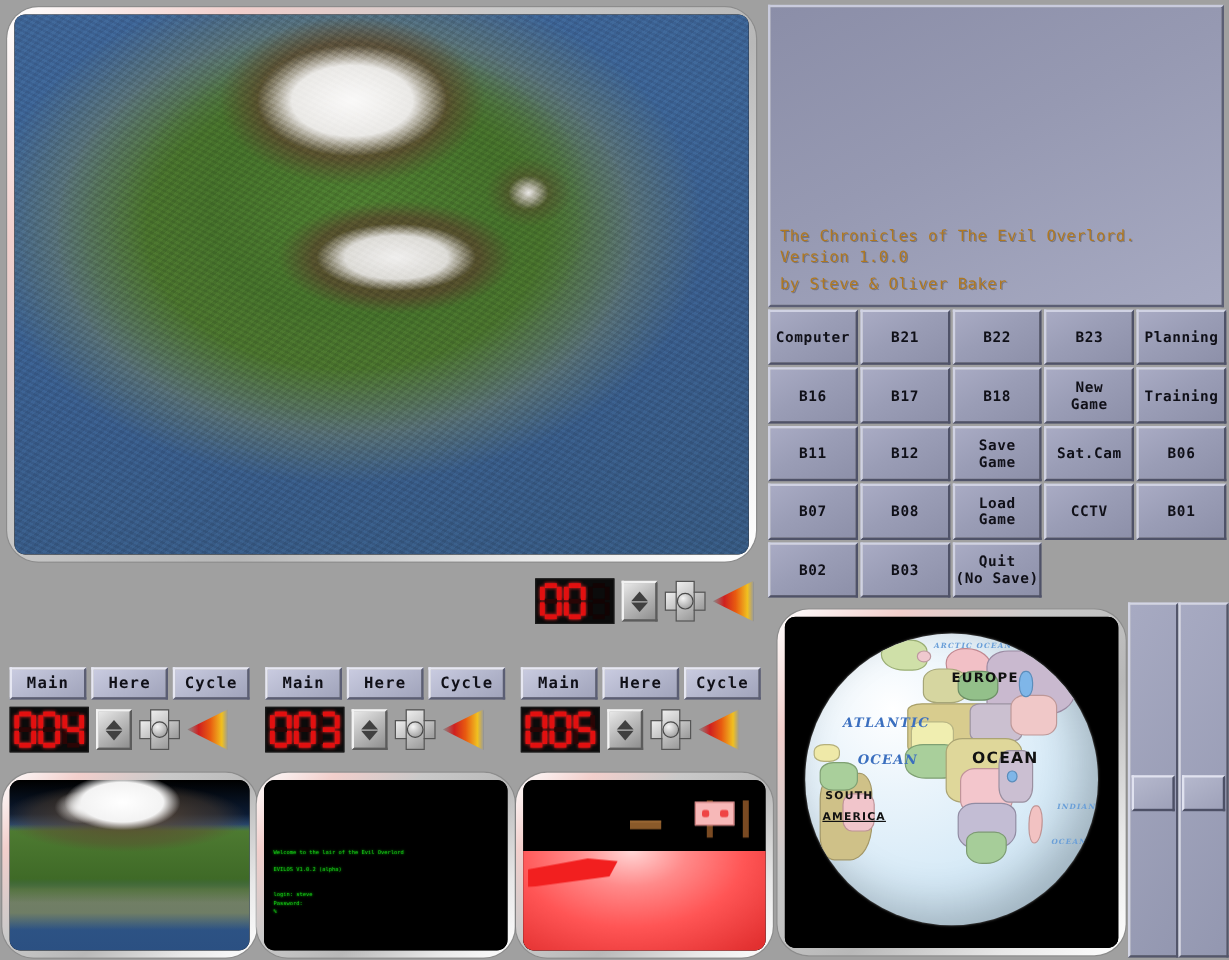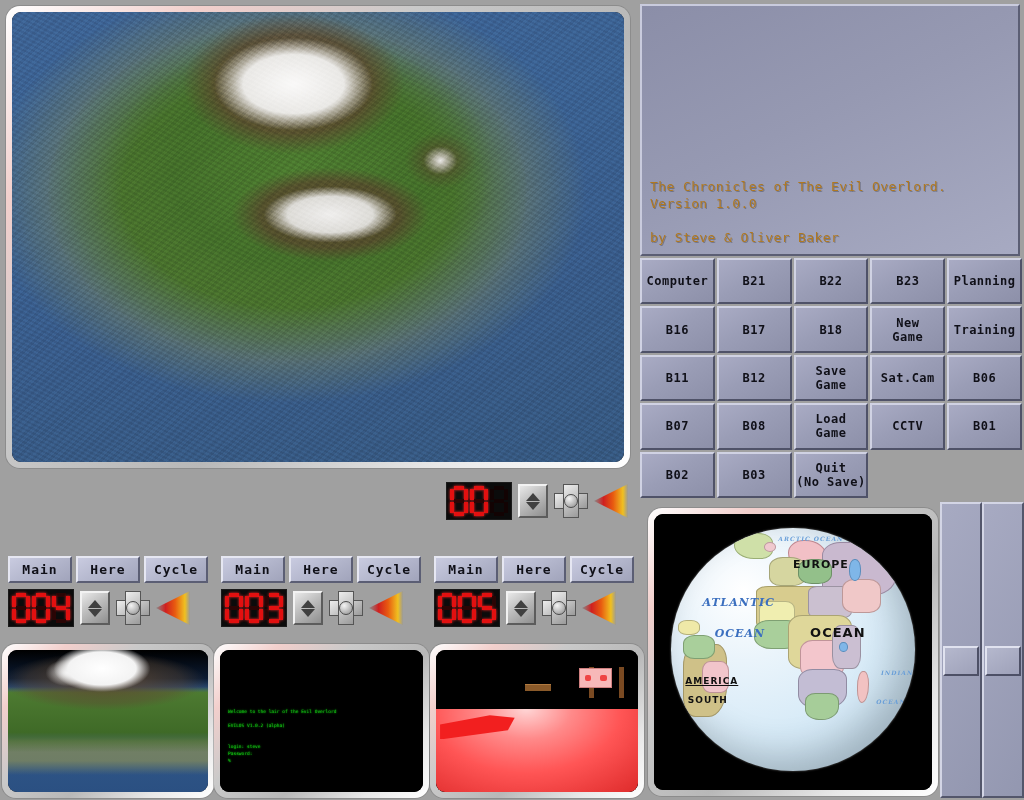--- a/index.html
+++ b/index.html
@@ -7,21 +7,21 @@
     width: 1024px; height: 800px;
     background: #a0a0a0;
     font-family: "DejaVu Sans Mono", "Liberation Mono", monospace;
     overflow: hidden;
   }
   #app { position: relative; width: 1024px; height: 800px; background: #a0a0a0; }
 
   
   .panel-frame {
     position: absolute;
-    border-radius: 14px;
+    border-radius: 26px;
     padding: 6px;
     background:
       linear-gradient(135deg,#fff 0%, #f2cfcc 18%, #c9c9c9 38%, #b8b8b8 60%, #e8e8e8 82%, #ffffff 100%);
     box-shadow: 0 0 0 1px rgba(120,120,120,.5);
   }
   .panel-inner {
     position: relative; width: 100%; height: 100%;
     border-radius: 9px; overflow: hidden;
     background: #000;
   }
@@ -56,21 +56,21 @@
     position:absolute; left:640px; top:4px; width:380px; height:252px;
     background: linear-gradient(155deg,#8b8ea8 0%, #9699b2 45%, #a7aac2 100%);
     border:2px solid #c9cbdd; border-right-color:#5b5e74; border-bottom-color:#5b5e74;
   }
   #title-block{
     position:absolute; left:8px; bottom:8px; right:8px;
     color:#b07820; font-weight:normal; font-size:13px; line-height:17px;
     text-shadow: 1px 1px 0 rgba(0,0,0,.25);
     letter-spacing:.4px;
   }
-  #title-block .t3 { margin-top:17px; }
+  #title-block .t3 { margin-top:6px; }
 
   
   #button-grid{
     position:absolute; left:640px; top:258px; width:384px; height:242px;
     display:grid; grid-template-columns:repeat(5,1fr); grid-template-rows:repeat(5,1fr);
     gap:2px; padding:0 2px 2px 0;
   }
   .gbtn{
     background: linear-gradient(150deg,#a9abc4 0%, #9a9db6 45%, #8d90a9 100%);
     border:2px solid #d0d2e3; border-right-color:#4f5268; border-bottom-color:#4f5268;
@@ -513,21 +513,21 @@
           <div class="land" style="left:3%;top:38%;width:9%;height:6%;background:#efe9a8;border:1px solid #b5b07c;border-radius:40%;"></div>
           <div class="land" style="left:38%;top:6%;width:5%;height:4%;background:#f0c9cf;border:1px solid #bd9aa0;border-radius:50%;"></div>
           <div class="land" style="left:73%;top:13%;width:5%;height:9%;background:#7fb6e8;border:1px solid #5b8dbb;border-radius:45%;"></div>
           <div class="land" style="left:69%;top:47%;width:3.5%;height:4%;background:#7fb6e8;border:1px solid #5b8dbb;border-radius:50%;"></div>
 
           <div class="lbl tiny" style="left:44%;top:3%;">ARCTIC OCEAN</div>
           <div class="lbl dark" style="left:50%;top:12.5%;font-size:11px;">EUROPE</div>
           <div class="lbl dark" style="left:57%;top:40%;font-size:13px;">OCEAN</div>
           <div class="lbl" style="left:13%;top:28%;">ATLANTIC</div>
           <div class="lbl" style="left:18%;top:41%;">OCEAN</div>
-          <div class="lbl dark sm" style="left:7%;top:54%;margin-top:36px;">SOUTH</div>
+          <div class="lbl dark sm" style="left:7%;top:54%;">SOUTH</div>
           <div class="lbl dark sm" style="left:6%;top:61%;text-decoration:underline;">AMERICA</div>
           <div class="lbl tiny" style="left:86%;top:58%;">INDIAN</div>
           <div class="lbl tiny" style="left:84%;top:70%;">OCEAN</div>
         </div>
       </div>
     </div>
   </div>
 
   <div class="vslider" id="slider-left" style="left:940px; top:502px; height:296px;">
     <div class="vthumb" style="top:142px;"></div>

